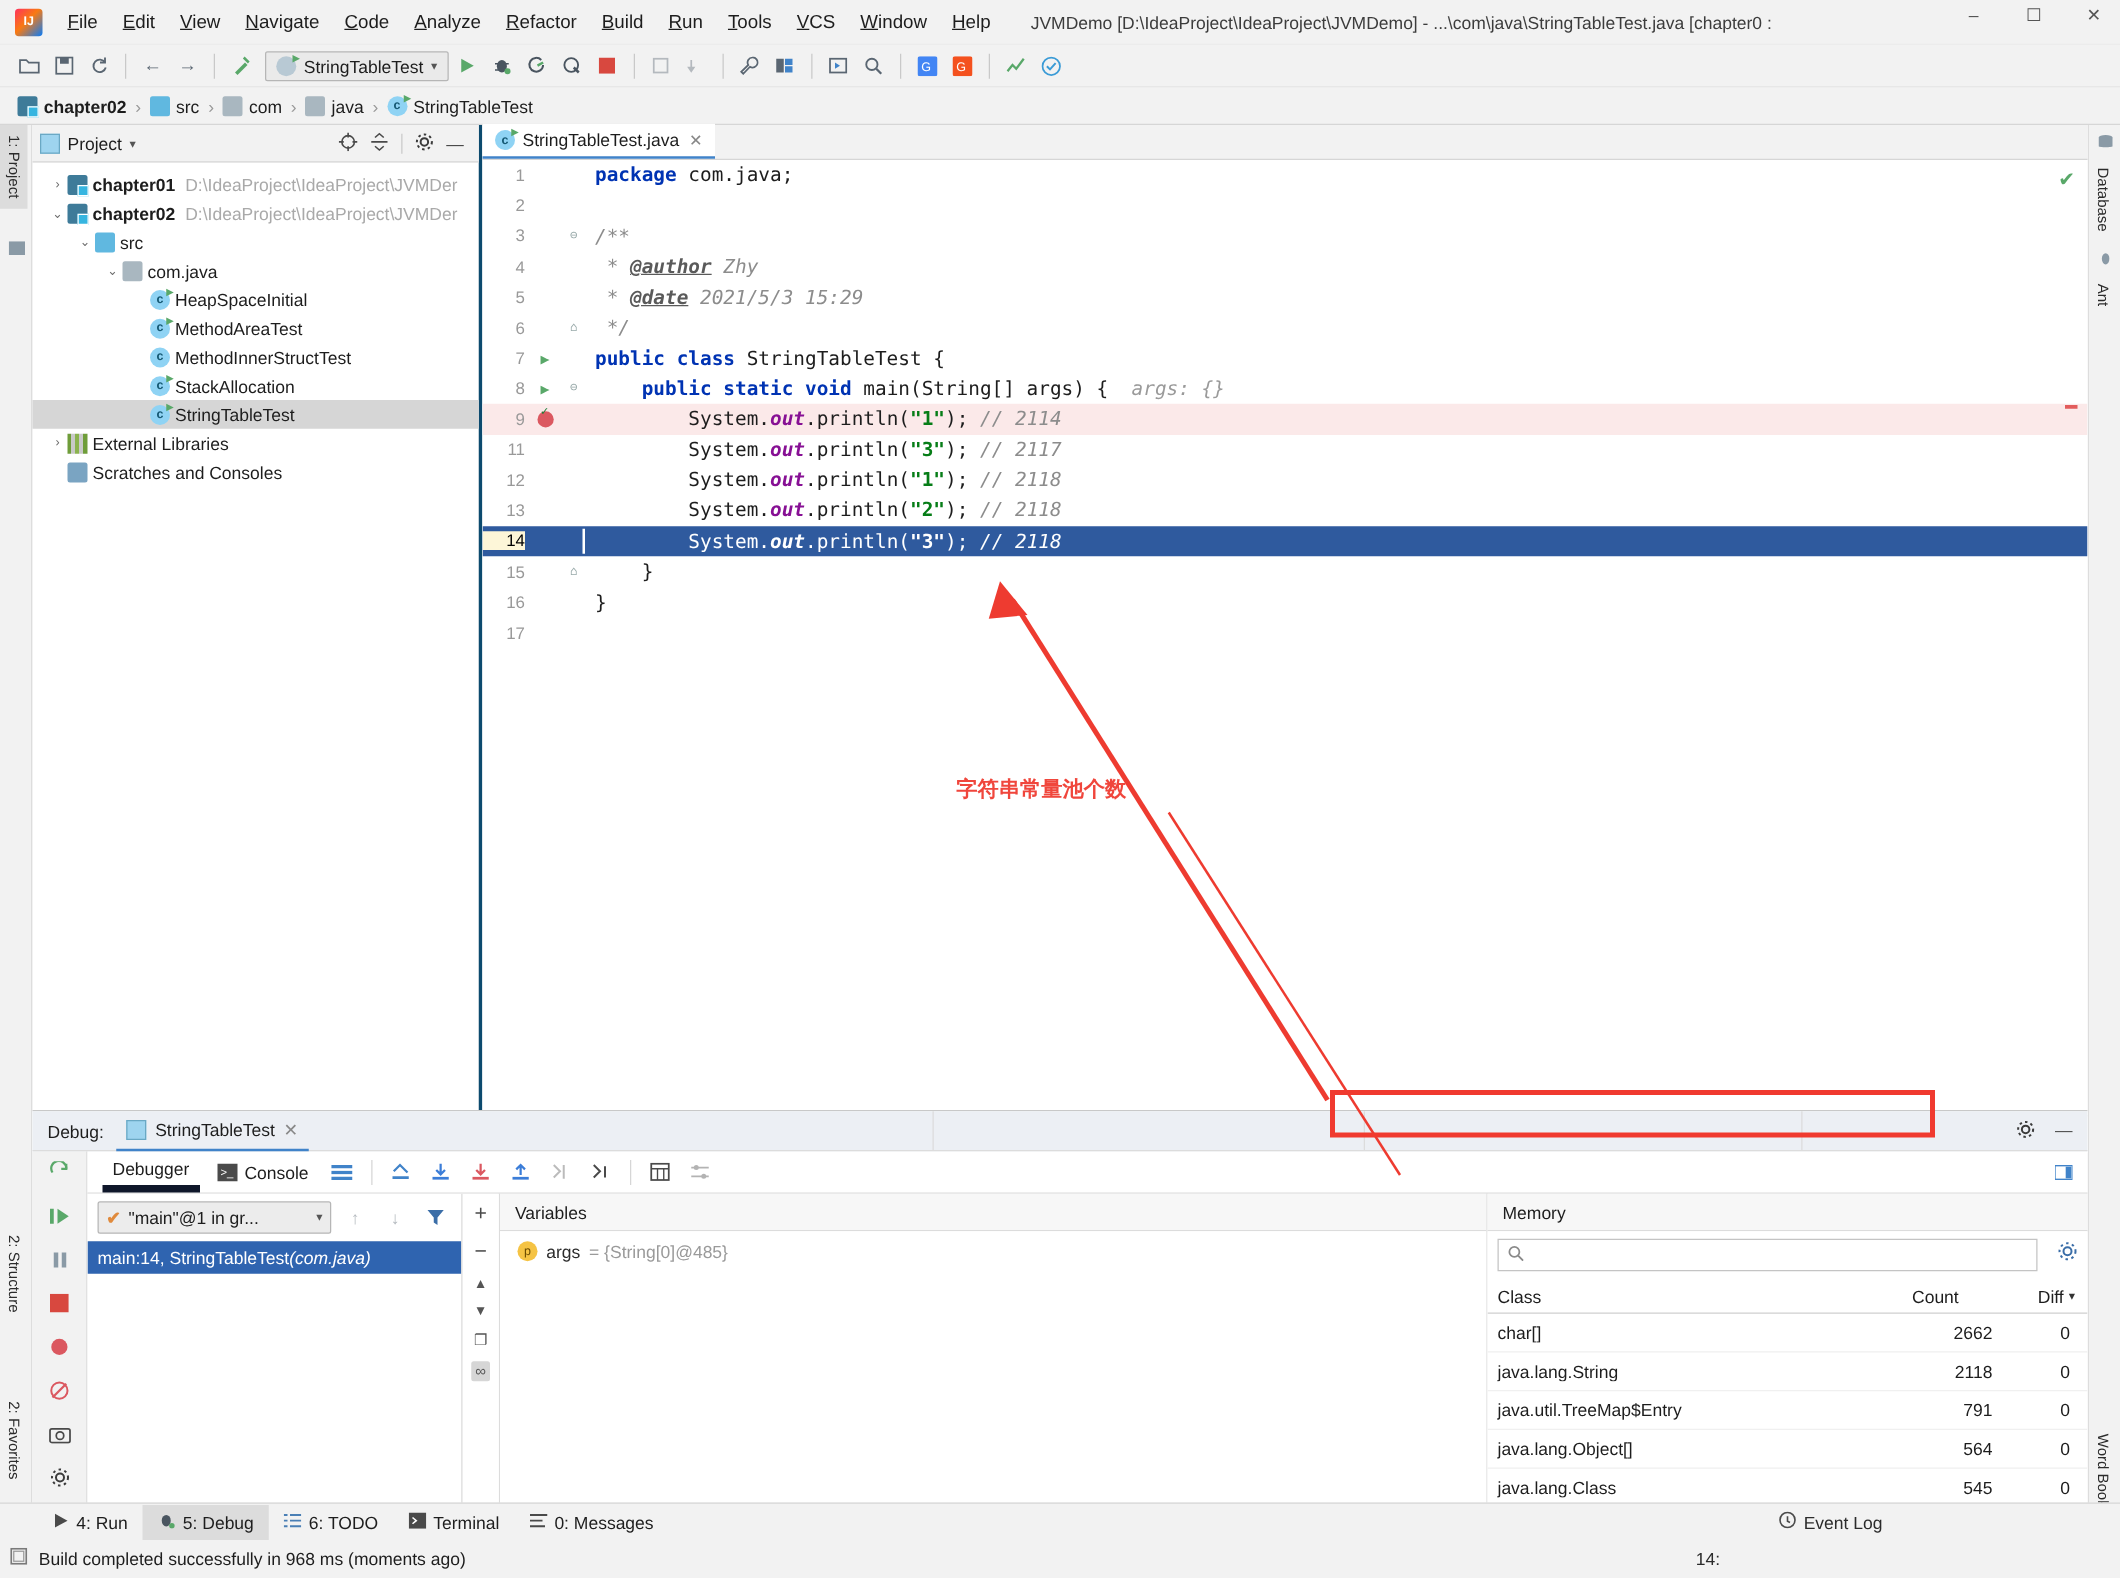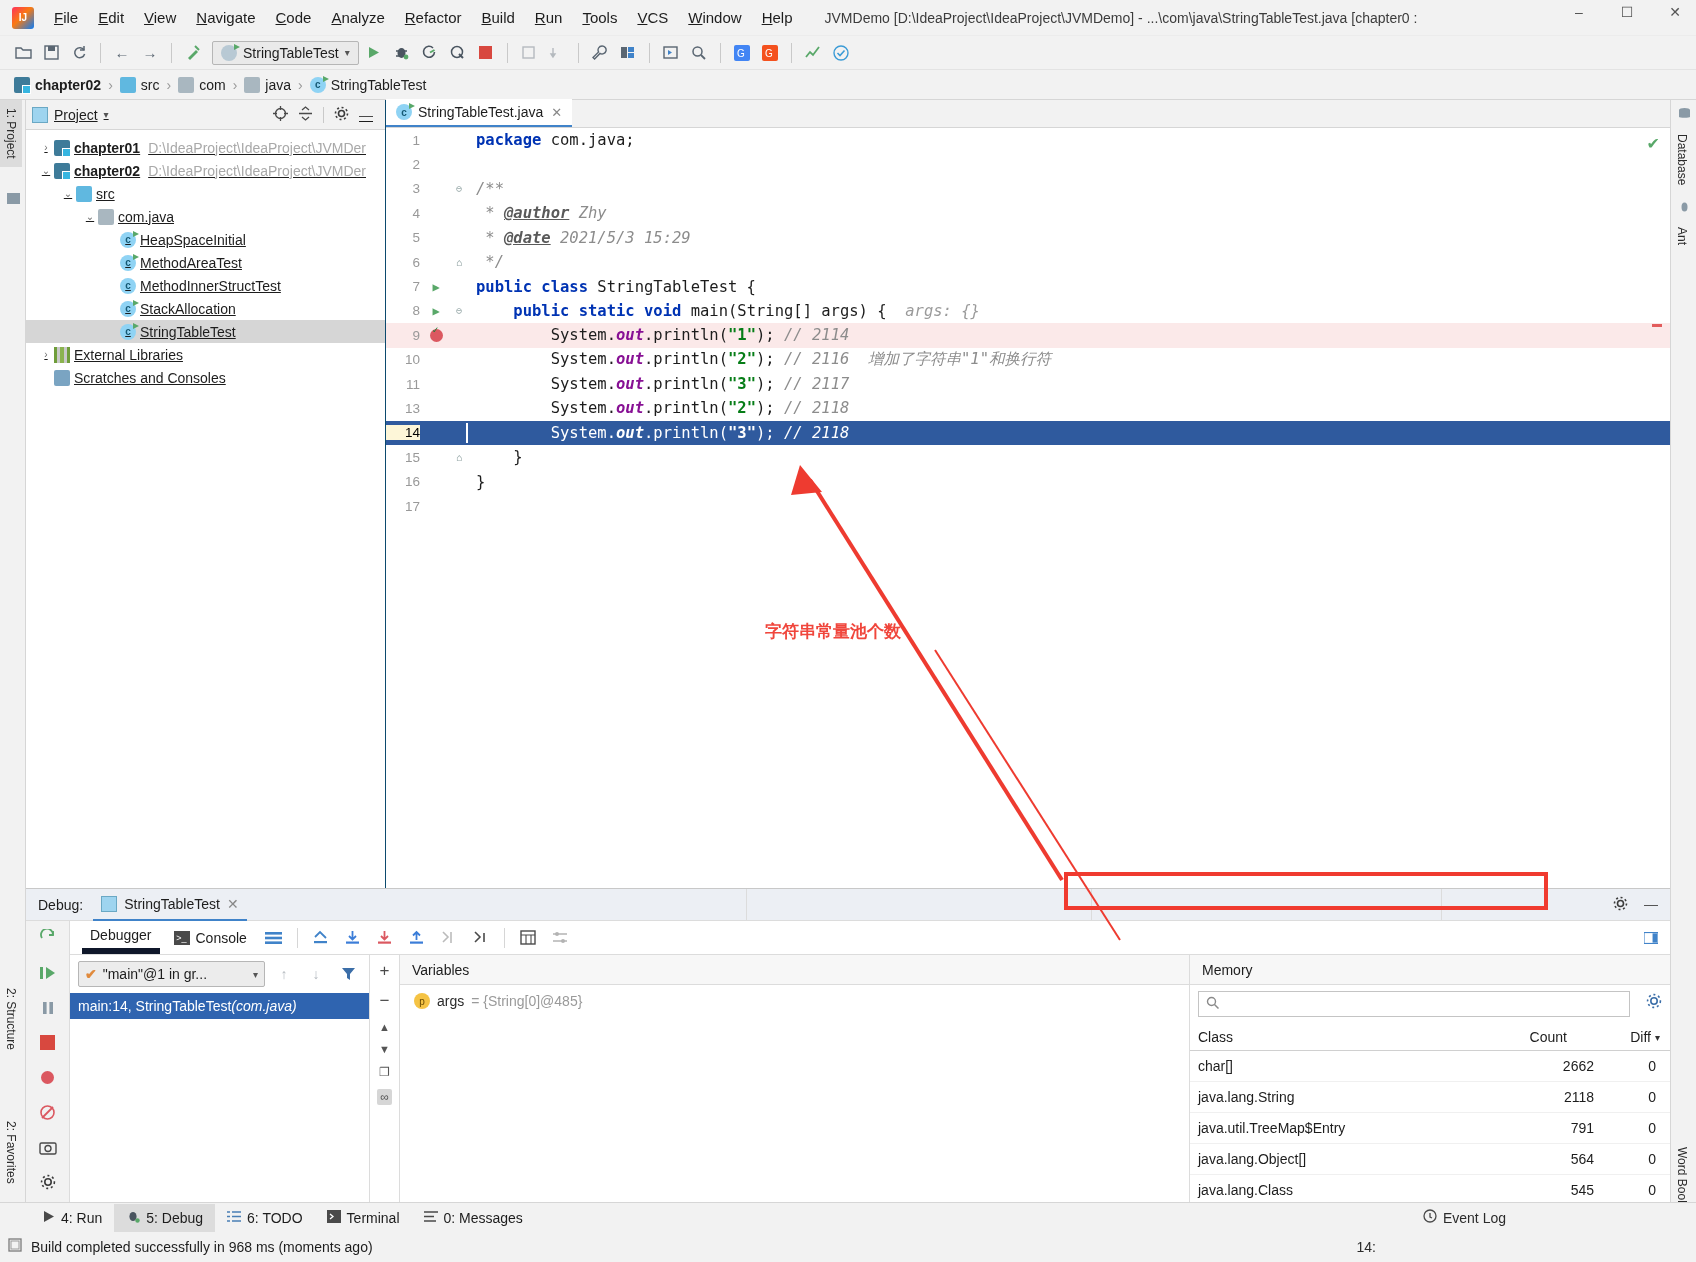--- a/index.html
+++ b/index.html
@@ -42,21 +42,21 @@
   .rail.left{ left:0; top:100px; bottom:34px; }
   .rail.right{ right:0; top:100px; bottom:34px; border-right:none; border-left:1px solid #d6d6d6; }
   .vtab{ writing-mode:vertical-rl; text-orientation:mixed; font-size:12px; color:#2b2b2b;
          padding:8px 4px; white-space:nowrap; }
   .vtab.sel{ background:#dcdcdc; }
   .rail-ico{ width:26px; height:26px; display:flex; align-items:center; justify-content:center;
     color:#4a4a4a; font-size:13px;}
 
   
   .projpanel{ position:absolute; left:26px; top:100px; width:360px; bottom:340px; background:#fff;
-              border-right:1px solid #0c4a6e;text-decoration:underline; }
+              border-right:3px solid #0c4a6e; }
   .proj-header{ height:30px; background:#f2f2f2; display:flex; align-items:center; padding:0 6px;
                 border-bottom:1px solid #d6d6d6; }
   .proj-title{ display:flex; align-items:center; gap:6px; font-size:14px; }
   .proj-acts{ margin-left:auto; display:flex; align-items:center; gap:10px; color:#4a4a4a; padding-right:6px;}
   .tree{ padding-top:6px; font-size:14px; }
   .trow{ height:23px; display:flex; align-items:center; white-space:nowrap; padding-right:4px;}
   .trow.sel{ background:#d6d6d6; }
   .arw{ width:16px; text-align:center; color:#6e6e6e; font-size:10px; flex:0 0 16px;}
   .tlabel{ margin-left:4px; }
   .tlabel.b{ font-weight:bold; }
@@ -563,30 +563,30 @@
           </div>
           <div class="cline bp">
             <span class="ln">9</span>
             <span class="gmark">
               <span class="bpdot"></span>
             </span>
             <span class="fold"></span>
             <span class="code">        System.<span class="fld">out</span>.println(<span class="str">"1"</span>); <span class="cmt">// 2114</span></span>
           </div>
           <div class="cline">
-            <span class="ln">10</span>
-            <span class="gmark"></span>
-            <span class="fold"></span>
-            <span class="code">        System.<span class="fld">out</span>.println(<span class="str">"2"</span>); <span class="cmt">// 2116  增加了字符串"1"和换行符</span></span>
-          </div>
-          <div class="cline">
             <span class="ln">11</span>
             <span class="gmark"></span>
             <span class="fold"></span>
             <span class="code">        System.<span class="fld">out</span>.println(<span class="str">"3"</span>); <span class="cmt">// 2117</span></span>
+          </div>
+          <div class="cline">
+            <span class="ln">12</span>
+            <span class="gmark"></span>
+            <span class="fold"></span>
+            <span class="code">        System.<span class="fld">out</span>.println(<span class="str">"1"</span>); <span class="cmt">// 2118</span></span>
           </div>
           <div class="cline">
             <span class="ln">13</span>
             <span class="gmark"></span>
             <span class="fold"></span>
             <span class="code">        System.<span class="fld">out</span>.println(<span class="str">"2"</span>); <span class="cmt">// 2118</span></span>
           </div>
           <div class="cline cur">
             <span class="ln" style="background: rgb(253, 246, 216);">14</span>
             <span class="gmark"></span>

